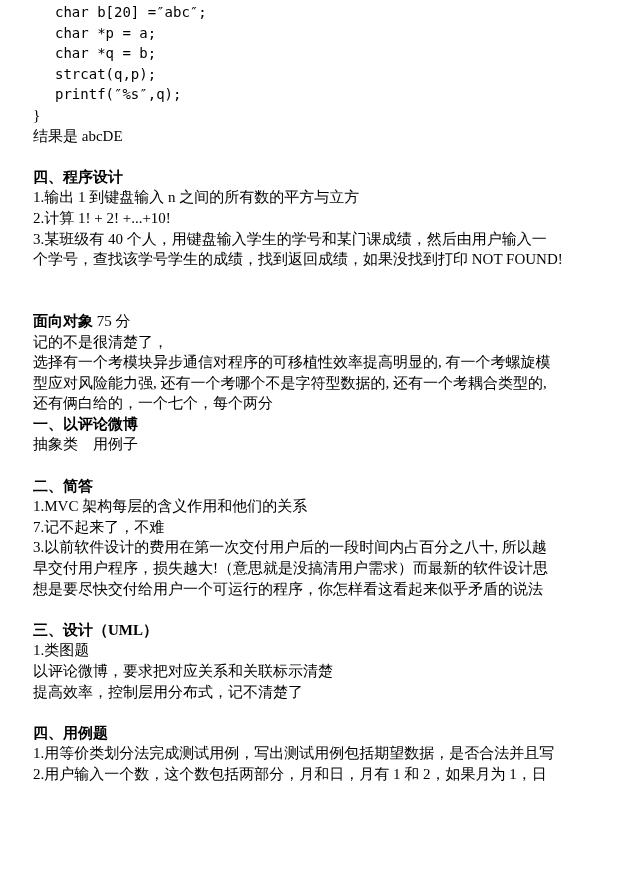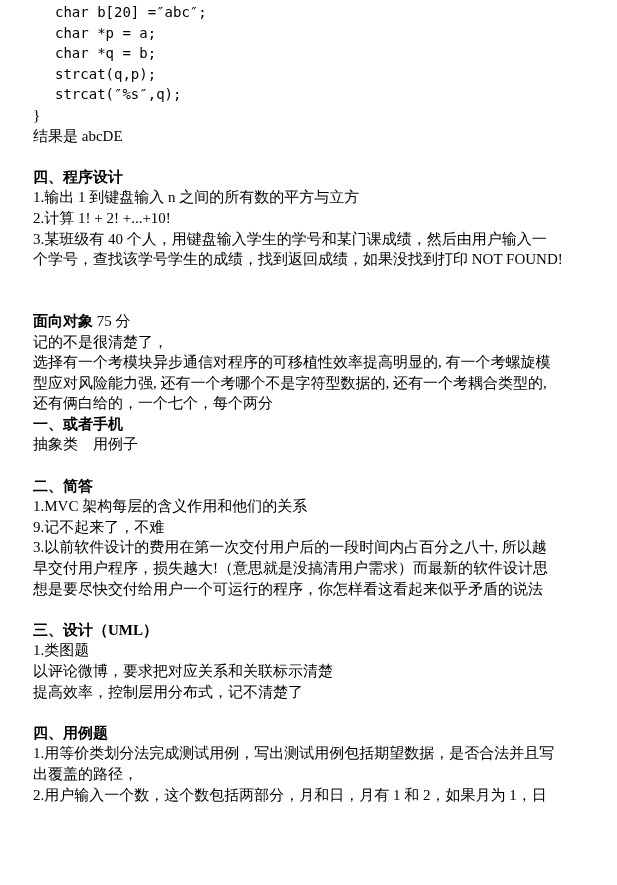--- a/index.html
+++ b/index.html
@@ -37,48 +37,47 @@
   }
 </style>
 </head>
 <body>
 
 <div class="page" id="doc">
     <div class="line code">char b[20] =″abc″;</div>
     <div class="line code">char *p = a;</div>
     <div class="line code">char *q = b;</div>
     <div class="line code">strcat(q,p);</div>
-    <div class="line code">strcat(″%s″,q);</div>
+    <div class="line code">printf(″%s″,q);</div>
     <div class="line text">}</div>
     <div class="line text">结果是 abcDE</div>
     <div class="line blank">&nbsp;</div>
     <div class="line heading">四、程序设计</div>
     <div class="line text">1.输出 1 到键盘输入 n 之间的所有数的平方与立方</div>
     <div class="line text">2.计算 1! + 2! +...+10!</div>
     <div class="line text">3.某班级有 40 个人，用键盘输入学生的学号和某门课成绩，然后由用户输入一</div>
     <div class="line text">个学号，查找该学号学生的成绩，找到返回成绩，如果没找到打印 NOT FOUND!</div>
     <div class="line blank">&nbsp;</div>
     <div class="line blank">&nbsp;</div>
     <div class="line heading"><span class="run-bold">面向对象</span><span class="run-regular"> 75 分</span></div>
     <div class="line text">记的不是很清楚了，</div>
     <div class="line text">选择有一个考模块异步通信对程序的可移植性效率提高明显的, 有一个考螺旋模</div>
     <div class="line text">型应对风险能力强, 还有一个考哪个不是字符型数据的, 还有一个考耦合类型的,</div>
     <div class="line text">还有俩白给的，一个七个，每个两分</div>
-    <div class="line heading">一、或者手机</div>
+    <div class="line heading">一、以评论微博</div>
     <div class="line text">抽象类    用例子</div>
     <div class="line blank">&nbsp;</div>
     <div class="line heading">二、简答</div>
     <div class="line text">1.MVC 架构每层的含义作用和他们的关系</div>
-    <div class="line text">9.记不起来了，不难</div>
+    <div class="line text">7.记不起来了，不难</div>
     <div class="line text">3.以前软件设计的费用在第一次交付用户后的一段时间内占百分之八十, 所以越</div>
     <div class="line text">早交付用户程序，损失越大!（意思就是没搞清用户需求）而最新的软件设计思</div>
     <div class="line text">想是要尽快交付给用户一个可运行的程序，你怎样看这看起来似乎矛盾的说法</div>
     <div class="line blank">&nbsp;</div>
     <div class="line heading">三、设计（UML）</div>
     <div class="line text">1.类图题</div>
     <div class="line text">以评论微博，要求把对应关系和关联标示清楚</div>
     <div class="line text">提高效率，控制层用分布式，记不清楚了</div>
     <div class="line blank">&nbsp;</div>
     <div class="line heading">四、用例题</div>
     <div class="line text">1.用等价类划分法完成测试用例，写出测试用例包括期望数据，是否合法并且写</div>
-    <div class="line text">出覆盖的路径，</div>
     <div class="line text">2.用户输入一个数，这个数包括两部分，月和日，月有 1 和 2，如果月为 1，日</div>
   </div>
 
 </body></html>

